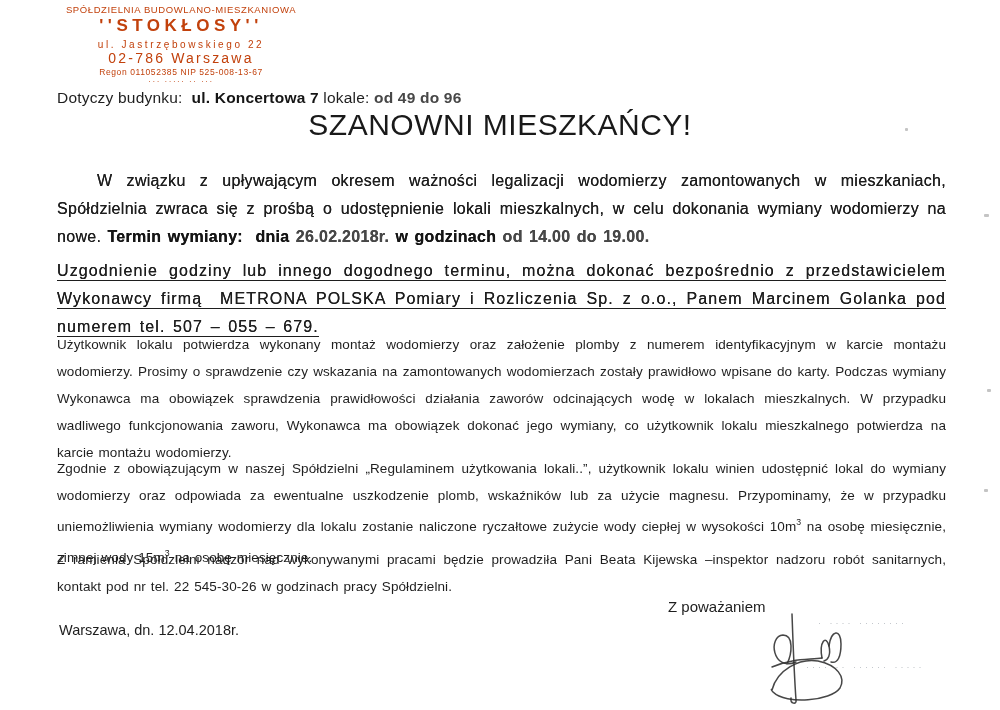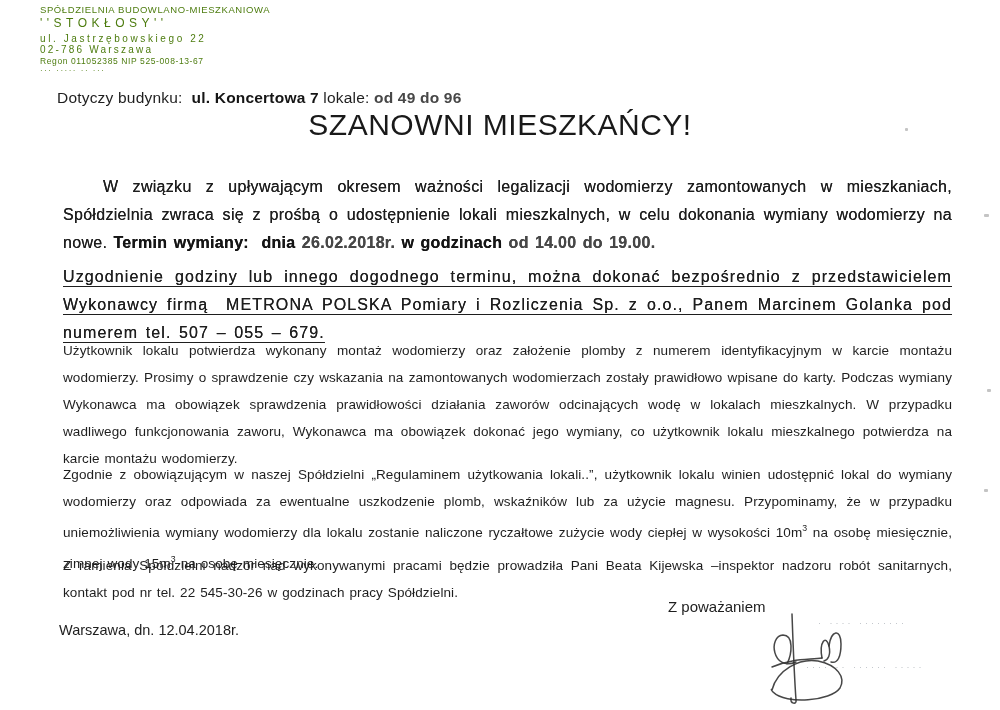--- a/index.html
+++ b/index.html
@@ -4,38 +4,38 @@
 <style>
   html,body{margin:0;padding:0;}
   body{
     width:1000px;height:710px;background:#ffffff;position:relative;overflow:hidden;
     font-family:"Liberation Sans", sans-serif;color:#1e1e1e;
   }
   .sheet{position:absolute;inset:0;}
 
   
   .stamp{
-    position:absolute;top:4px;left:40px;width:250px;text-align:left;
-    color:#4d7c0f;filter:blur(0.45px);user-select:none;
+    position:absolute;top:4px;left:56px;width:250px;text-align:center;
+    color:#c2410c;filter:blur(0.45px);user-select:none;
   }
   .stamp .s1{font-size:9.5px;letter-spacing:0.6px;}
-  .stamp .s2{font-size:12px;letter-spacing:4.5px;font-weight:400;margin-top:1px;}
+  .stamp .s2{font-size:17px;letter-spacing:4.5px;font-weight:700;margin-top:1px;}
   .stamp .s3{font-size:10px;letter-spacing:2.6px;margin-top:3px;}
-  .stamp .s4{font-size:10px;letter-spacing:2.2px;}
+  .stamp .s4{font-size:14px;letter-spacing:2.2px;}
   .stamp .s5{font-size:8.5px;letter-spacing:0.6px;margin-top:1px;}
   .stamp .s6{font-size:8px;letter-spacing:1.5px;opacity:.85;}
 
   .subject{position:absolute;top:81px;left:57px;font-size:15.5px;letter-spacing:0.2px;margin-top:8px;}
 
   .title{
     position:absolute;top:108px;left:0;width:100%;margin:0;text-align:center;
     font-size:30px;font-weight:400;letter-spacing:0.5px;color:#191919;
   }
 
-  .para{position:absolute;left:57px;width:889px;margin:6px;text-align:justify;}
+  .para{position:absolute;left:57px;width:889px;margin:0;text-align:justify;}
   .para.large{font-size:16px;line-height:28px;letter-spacing:0.3px;word-spacing:1.5px;text-shadow:0 0 0.3px currentColor;}
   .para.indent{text-indent:40px;}
   .para.underlined{
     letter-spacing:1.1px;word-spacing:2px;
     text-decoration:underline;text-decoration-thickness:1.4px;text-underline-offset:4px;
   }
   .para.small{font-size:13.5px;line-height:27px;letter-spacing:0.1px;word-spacing:1px;}
 
   .p-intro{top:167px;}
   .p-contact{top:257px;}

